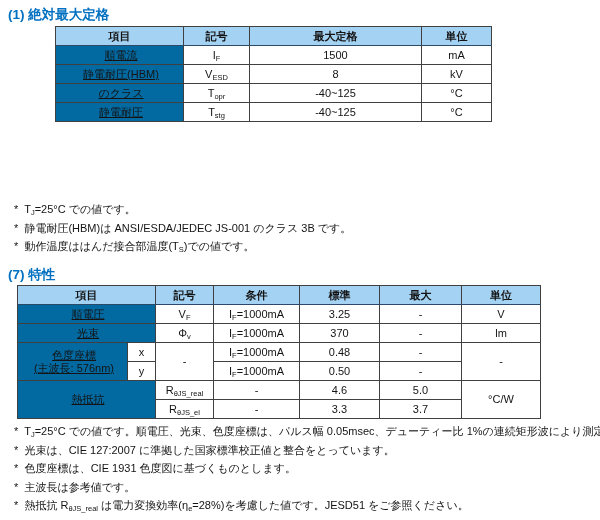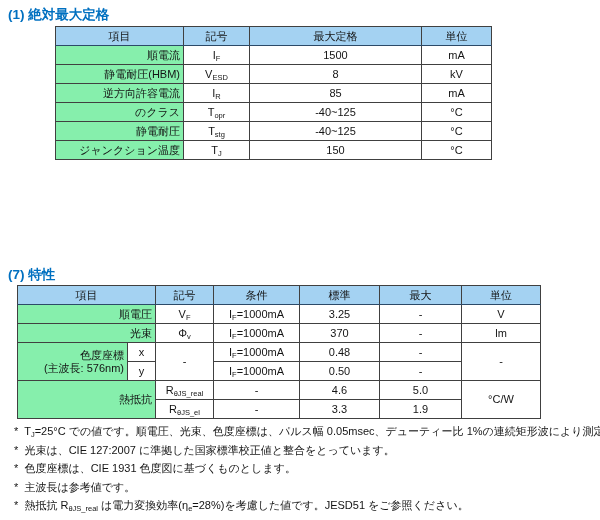--- a/index.html
+++ b/index.html
@@ -21,24 +21,24 @@
   table { border-collapse: collapse; table-layout: fixed; position: absolute; }
   #table1 { left: 55px; top: 26px; width: 436px; border: 1px solid #2c4a68; }
   #table2 { left: 17px; top: 285px; width: 523px; border: 1px solid #2c4a68; }
 
   th, td {
     border: 1px solid #404040;
     font-size: 11px; height: 19px; padding: 0 3px;
     white-space: nowrap; overflow: hidden; line-height: 1.15;
   }
   th {
-    background: #A4D2F2; font-weight: normal; text-align: center;
+    background: #A4D2F2; font-weight: bold; text-align: center;
     border-bottom: 1px solid #2c4a68;
   }
-  td.item { background: #86efac; text-align: right; padding-left: 6px; }
+  td.item { background: #0369a1; text-align: center; padding-left: 6px; text-decoration: underline; }
   td.c { text-align: center; }
   sub { font-size: 7.5px; line-height: 0; vertical-align: -2px; letter-spacing: 0; }
 
   .fn-block { position: absolute; left: 14px; }
   #fn1 { top: 200px; }
   #fn2 { top: 422px; }
   .fn-line { font-size: 11px; line-height: 18.5px; white-space: pre; color: #141414; }
 </style>
 </head>
 <body>
@@ -67,46 +67,39 @@
       <td class="c">1500</td>
       <td class="c">mA</td>
     </tr>
     <tr>
       <td class="item">静電耐圧(HBM)</td>
       <td class="c">V<sub>ESD</sub></td>
       <td class="c">8</td>
       <td class="c">kV</td>
     </tr>
     <tr>
-      <td class="item">逆方向許容電流</td>
-      <td class="c">I<sub>R</sub></td>
-      <td class="c">85</td>
-      <td class="c">mA</td>
-    </tr>
-    <tr>
       <td class="item">のクラス</td>
       <td class="c">T<sub>opr</sub></td>
       <td class="c">-40~125</td>
       <td class="c">°C</td>
     </tr>
     <tr>
       <td class="item">静電耐圧</td>
       <td class="c">T<sub>stg</sub></td>
       <td class="c">-40~125</td>
       <td class="c">°C</td>
     </tr>
-    <tr>
-      <td class="item">ジャンクション温度</td>
-      <td class="c">T<sub>J</sub></td>
-      <td class="c">150</td>
-      <td class="c">°C</td>
-    </tr>
   </tbody>
     </table>
 
+  <div id="fn1" class="fn-block">
+    <div class="fn-line">*  T<sub>J</sub>=25°C での値です。</div>
+    <div class="fn-line">*  静電耐圧(HBM)は ANSI/ESDA/JEDEC JS-001 のクラス 3B です。</div>
+    <div class="fn-line">*  動作温度ははんだ接合部温度(T<sub>S</sub>)での値です。</div>
+  </div>
 
   <div id="title2" class="sec-title">(7) 特性</div>
 
   <table id="table2">
     <colgroup>
         <col style="width:110px">
         <col style="width:28px">
         <col style="width:58px">
         <col style="width:86px">
         <col style="width:80px">
@@ -161,21 +154,21 @@
       <td class="c">R<sub>θJS_real</sub></td>
       <td class="c">-</td>
       <td class="c">4.6</td>
       <td class="c">5.0</td>
       <td class="c" rowspan="2">°C/W</td>
     </tr>
     <tr>
       <td class="c">R<sub>θJS_el</sub></td>
       <td class="c">-</td>
       <td class="c">3.3</td>
-      <td class="c">1.9</td>
+      <td class="c">3.7</td>
     </tr>
   </tbody>
     </table>
 
   <div id="fn2" class="fn-block">
     <div class="fn-line">*  T<sub>J</sub>=25°C での値です。順電圧、光束、色度座標は、パルス幅 0.05msec、デューティー比 1%の連続矩形波により測定しています。</div>
     <div class="fn-line">*  光束は、CIE 127:2007 に準拠した国家標準校正値と整合をとっています。</div>
     <div class="fn-line">*  色度座標は、CIE 1931 色度図に基づくものとします。</div>
     <div class="fn-line">*  主波長は参考値です。</div>
     <div class="fn-line">*  熱抵抗 R<sub>θJS_real</sub> は電力変換効率(η<sub>e</sub>=28%)を考慮した値です。JESD51 をご参照ください。</div>

